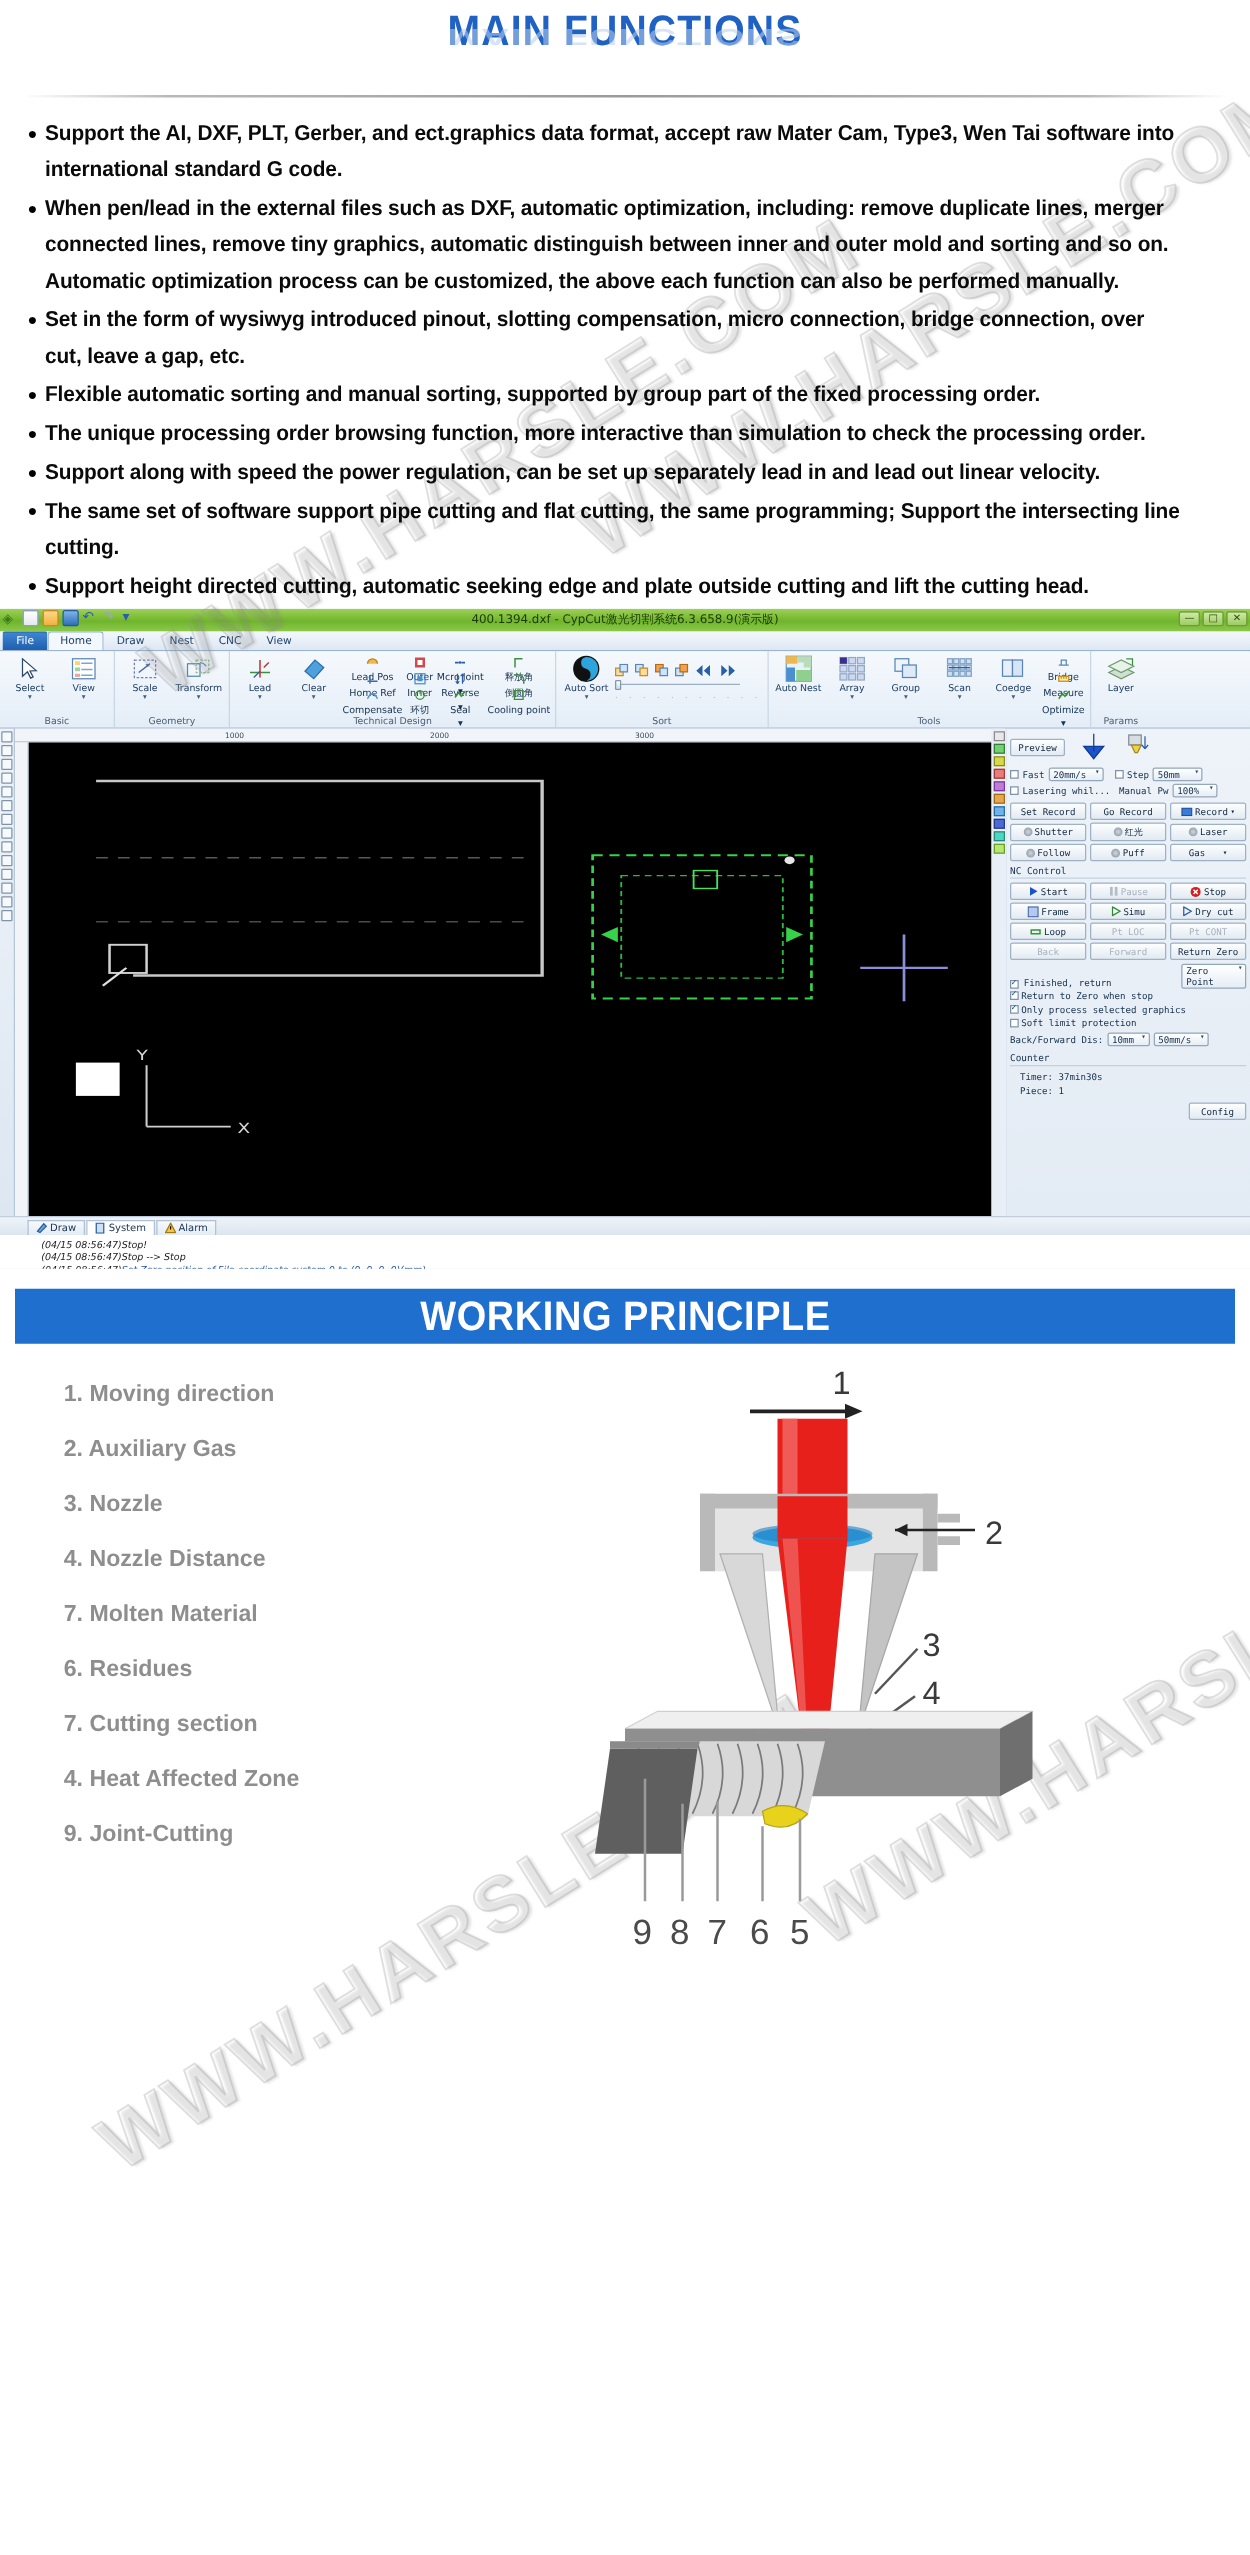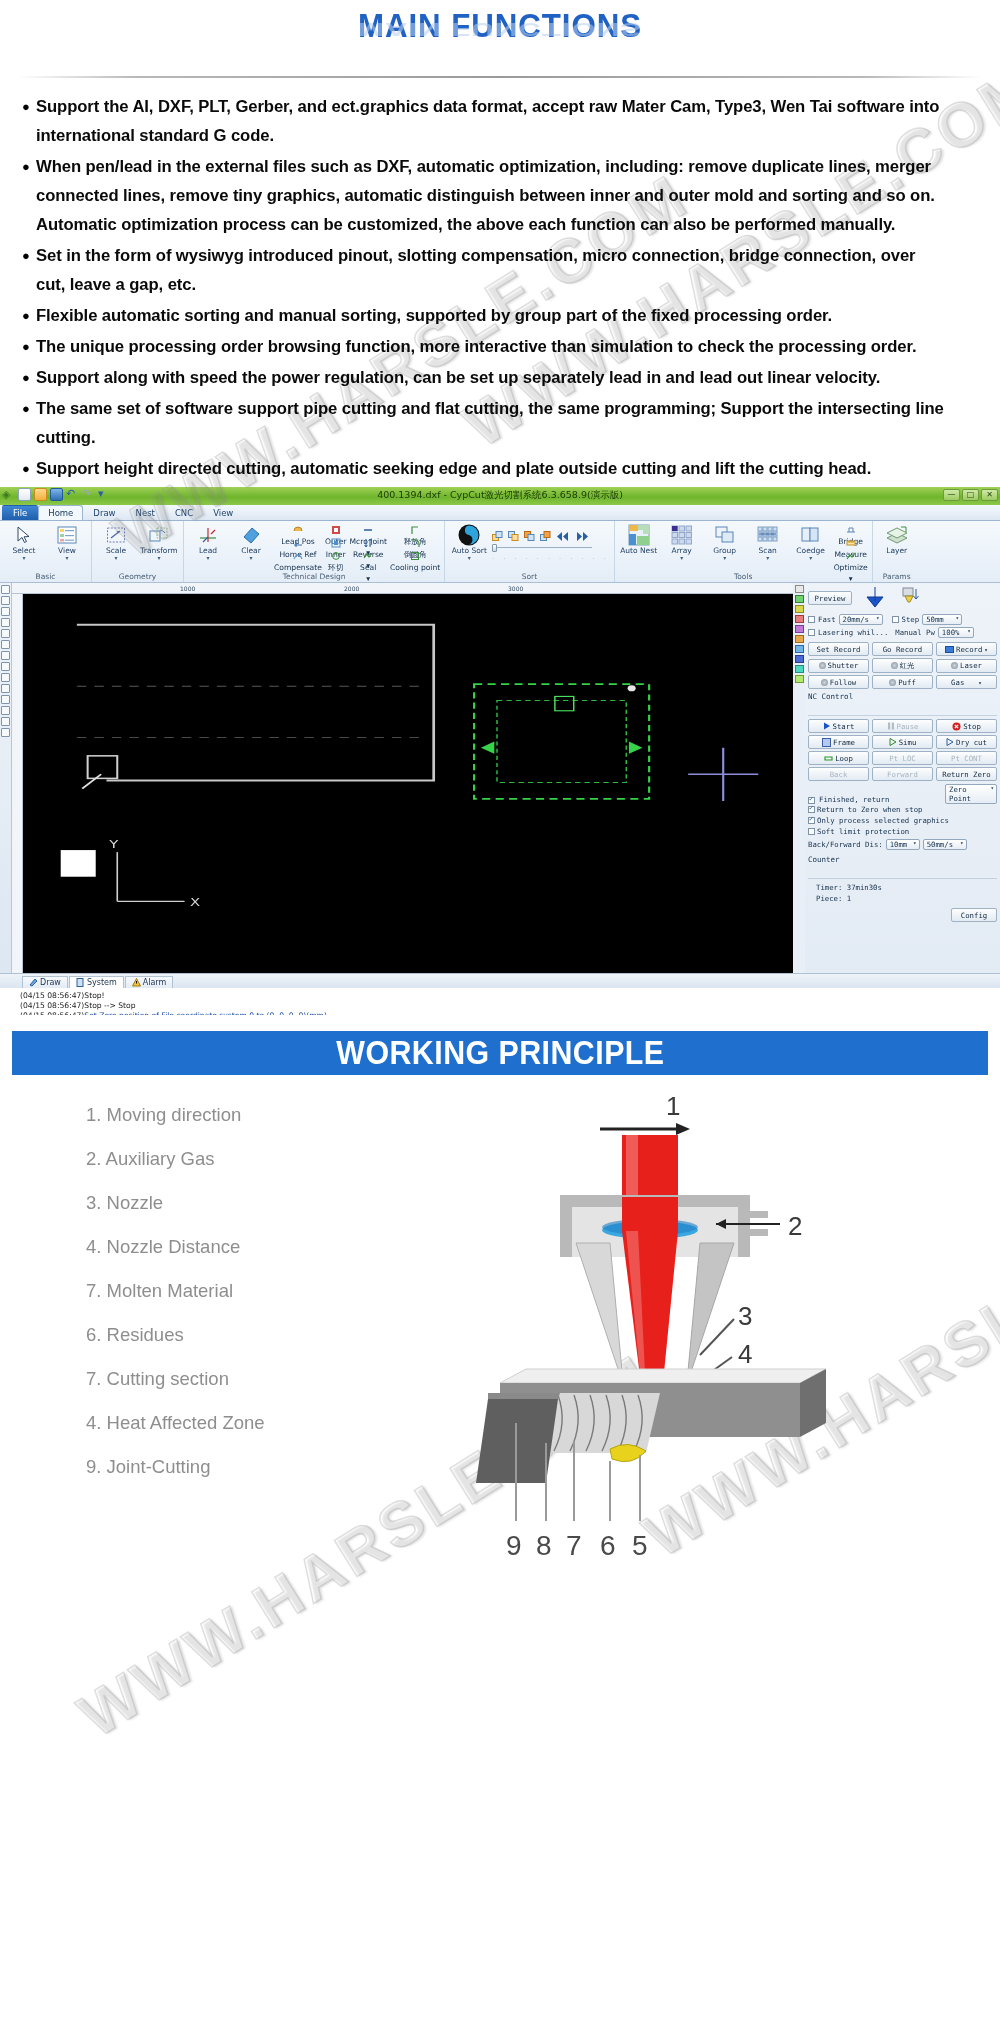--- a/index.html
+++ b/index.html
@@ -108,41 +108,41 @@
   .rbtn { flex:1; border:1px solid #9fb2c5; border-radius:2px;
     background:linear-gradient(#fdfefe,#e2eaf2); text-align:center; font-size:7.3px; padding:1.5px 0;
     white-space:nowrap; color:#12283f; display:flex; align-items:center; justify-content:center; gap:2px;}
   .rbtn.dis { color:#a8b4c0; }
   .cbrow { display:flex; align-items:center; gap:2px; font-size:7.3px; margin-bottom:2px;}
   .cb { width:7px; height:7px; border:1px solid #7e93a8; background:#fff; display:inline-block; position:relative;}
   .cb.on:after{content:"✓"; position:absolute; left:0px; top:-3px; font-size:7px; color:#1a4f8f;}
   .sel { border:1px solid #93a8bc; background:linear-gradient(#fff,#e6edf5); font-size:7.3px;
     padding:0 10px 0 3px; position:relative; border-radius:2px; }
   .sel:after { content:"▾"; position:absolute; right:2px; top:-1px; font-size:6px; color:#2b4a6a;}
-  .sechead { font-size:7.5px; color:#14304d; border-bottom:1px solid #c4d2e0; margin:3px 0 3px 0; padding-bottom:14px;}
+  .sechead { font-size:7.5px; color:#14304d; border-bottom:1px solid #c4d2e0; margin:3px 0 3px 0; padding-bottom:1px;}
   .dot-ic{width:7px;height:7px;border-radius:50%;background:radial-gradient(#cfd7df,#7f8c99);display:inline-block;}
 
   
   .statusbar { height:110px; background:#fff; border-top:1px solid #b0c0d0; position:relative;}
   .logtabs { height:14px; background:linear-gradient(#eef3f9,#dbe5f0); display:flex; align-items:flex-end; gap:1px; padding-left:22px;}
   .logtab { font-size:8px; padding:1px 6px; border:1px solid #b0c2d4; border-bottom:none;
     background:linear-gradient(#f7fafd,#e3ebf4); display:flex; align-items:center; gap:2px; color:#1b3350;}
   .logtab.active { background:#fff; }
-  .loglines { padding:3px 0 0 20px; }
+  .loglines { padding:3px 0 0 33px;font-style:italic; }
   .logline { font-size:7.6px; line-height:10.2px; color:#1b1b1b; font-family:"DejaVu Sans",sans-serif; white-space:nowrap;}
   .logline .b { color:#1b4fa8; }
 
   
   .wp-band { margin:16px 12px 0 12px; height:44px; background:#1f6fcf;
     display:flex; align-items:center; justify-content:center; position:relative; z-index:2;}
   .wp-title { font-family:"Liberation Sans Narrow","Liberation Sans",sans-serif;
     font-weight:bold; font-size:33px; color:#fff; letter-spacing:0.5px; transform:scaleX(0.92);}
 
   .wp-body { display:flex; padding:18px 0 0 0; position:relative; z-index:2;}
-  .wp-list { width:460px; padding-left:86px; }
+  .wp-list { width:460px; padding-left:51px;font-weight:bold; }
   .wp-item { font-size:18.5px; line-height:44px; color:#8e8e8e; font-family:"Liberation Sans",sans-serif;}
   .wp-diagram { flex:1; position:relative; }
 </style>
 </head>
 <body>
 
 <div class="mf-title-wrap">
   <div class="mf-title">MAIN FUNCTIONS</div>
   <div class="mf-title-refl">MAIN FUNCTIONS</div>
 </div>

